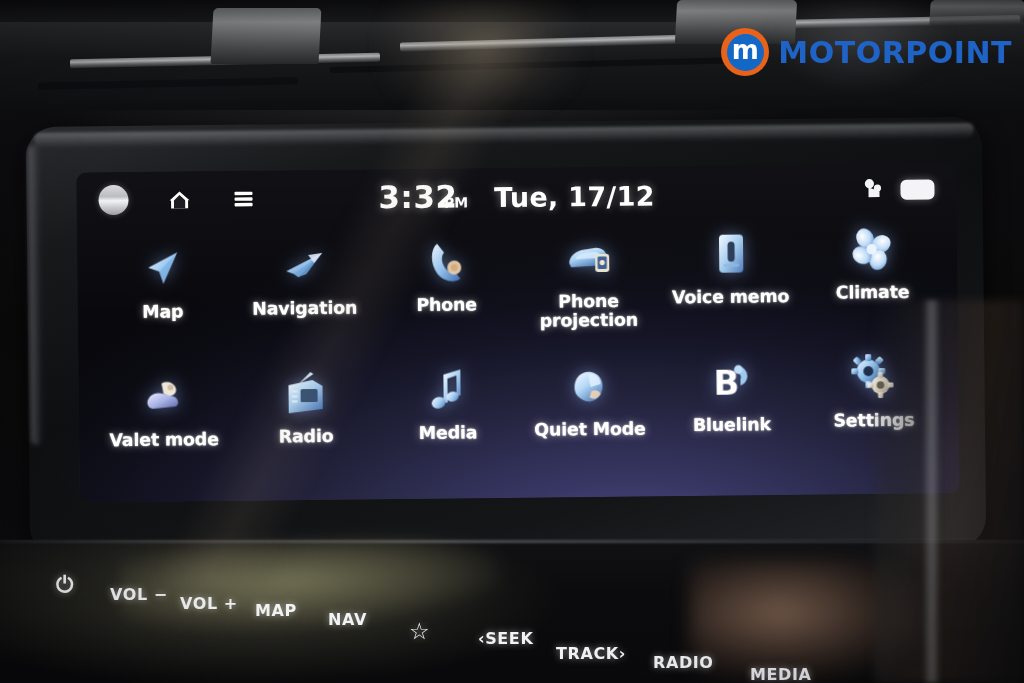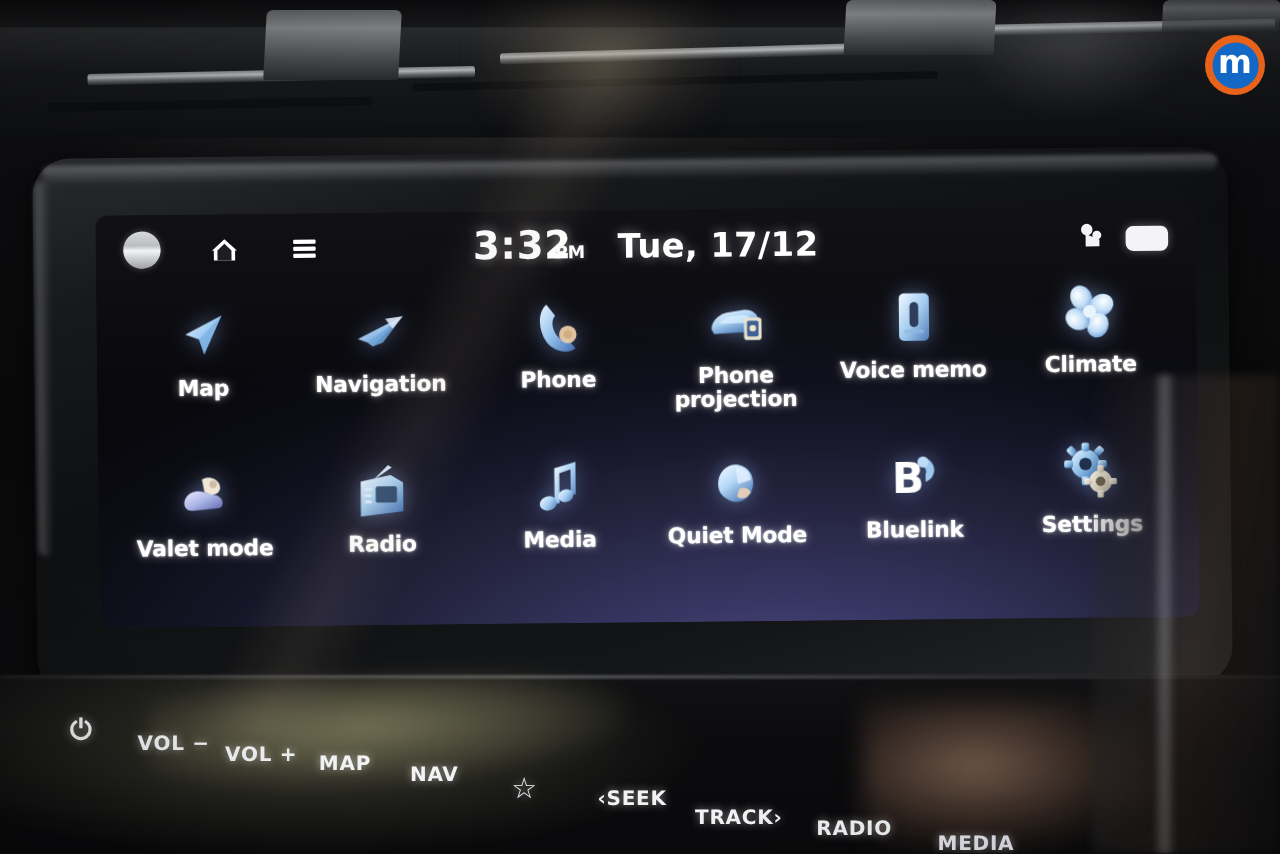--- a/index.html
+++ b/index.html
@@ -282,20 +282,21 @@
     <div class="vent-slot slot-1"></div>
     <div class="vent-slot slot-2"></div>
     <div class="glass-blob"></div>
     <div class="glass-blob2"></div>
   </div>
 
   <div class="watermark">
     <div class="wm-badge">
       <div class="wm-inner">m</div>
     </div>
+    <div class="wm-text">MOTORPOINT</div>
   </div>
 
   <div class="housing">
     <div class="housing-hi"></div>
     <div class="housing-left-hi"></div>
 
     <div class="lcd">
 
       <div class="statusbar">
 

